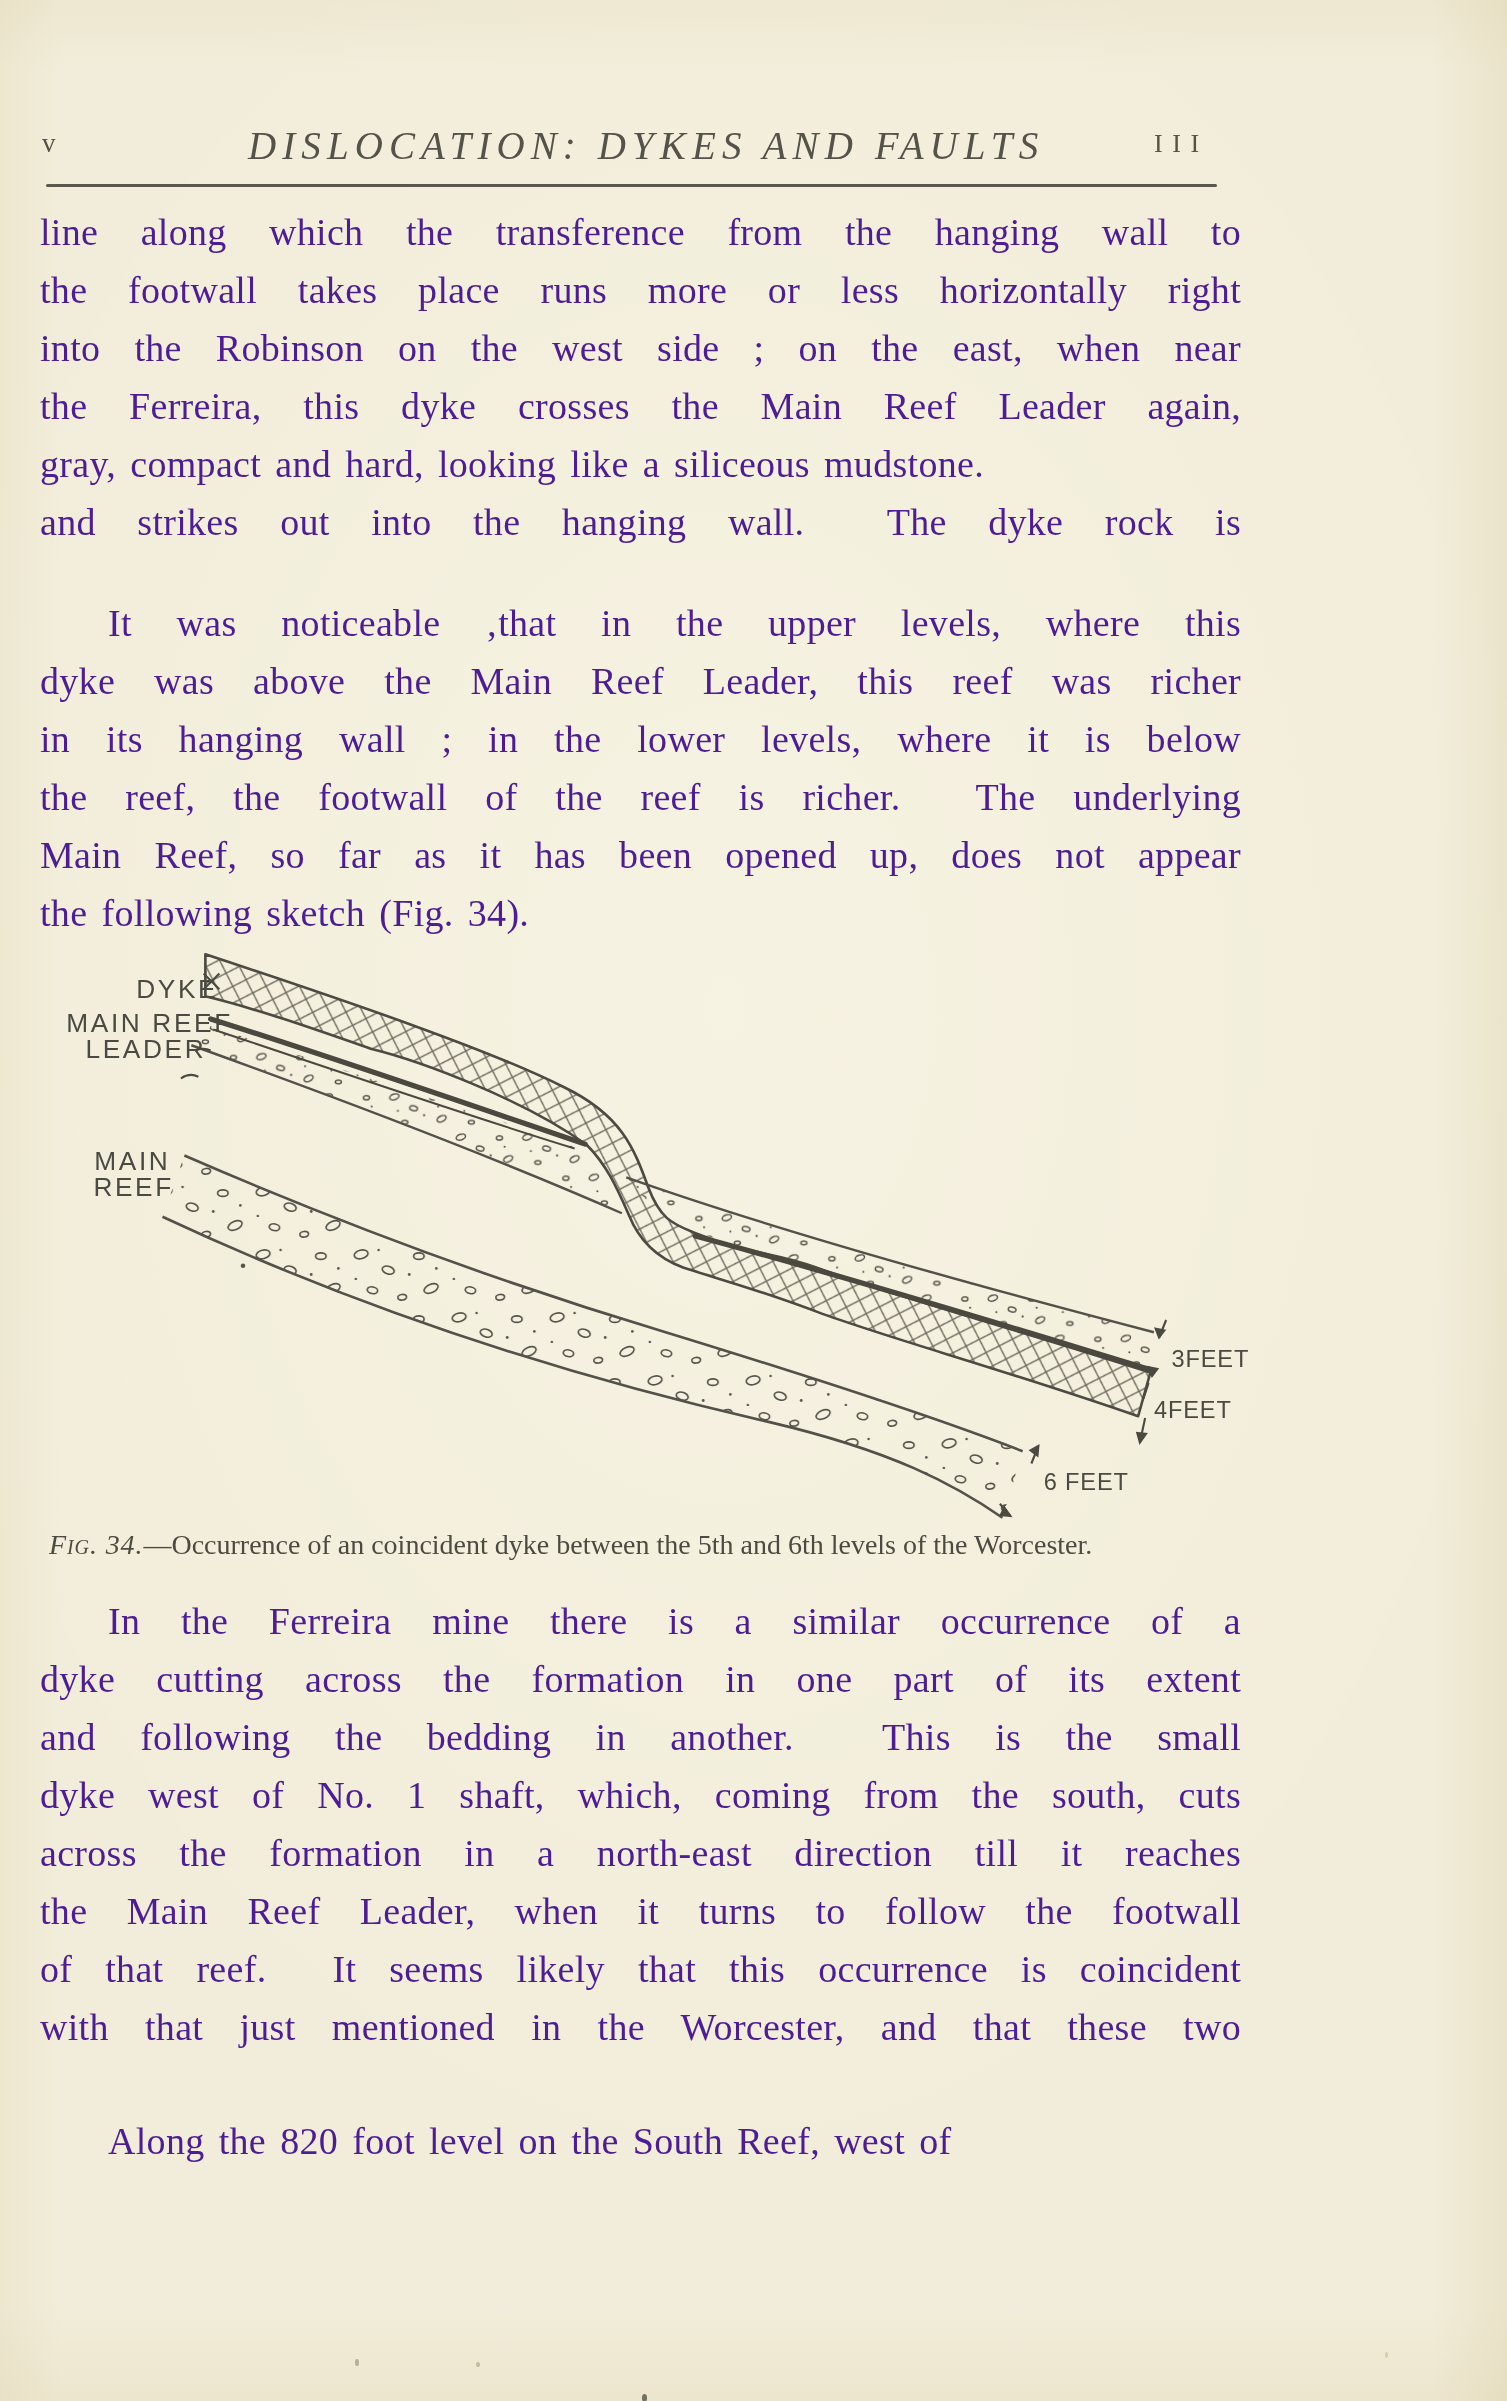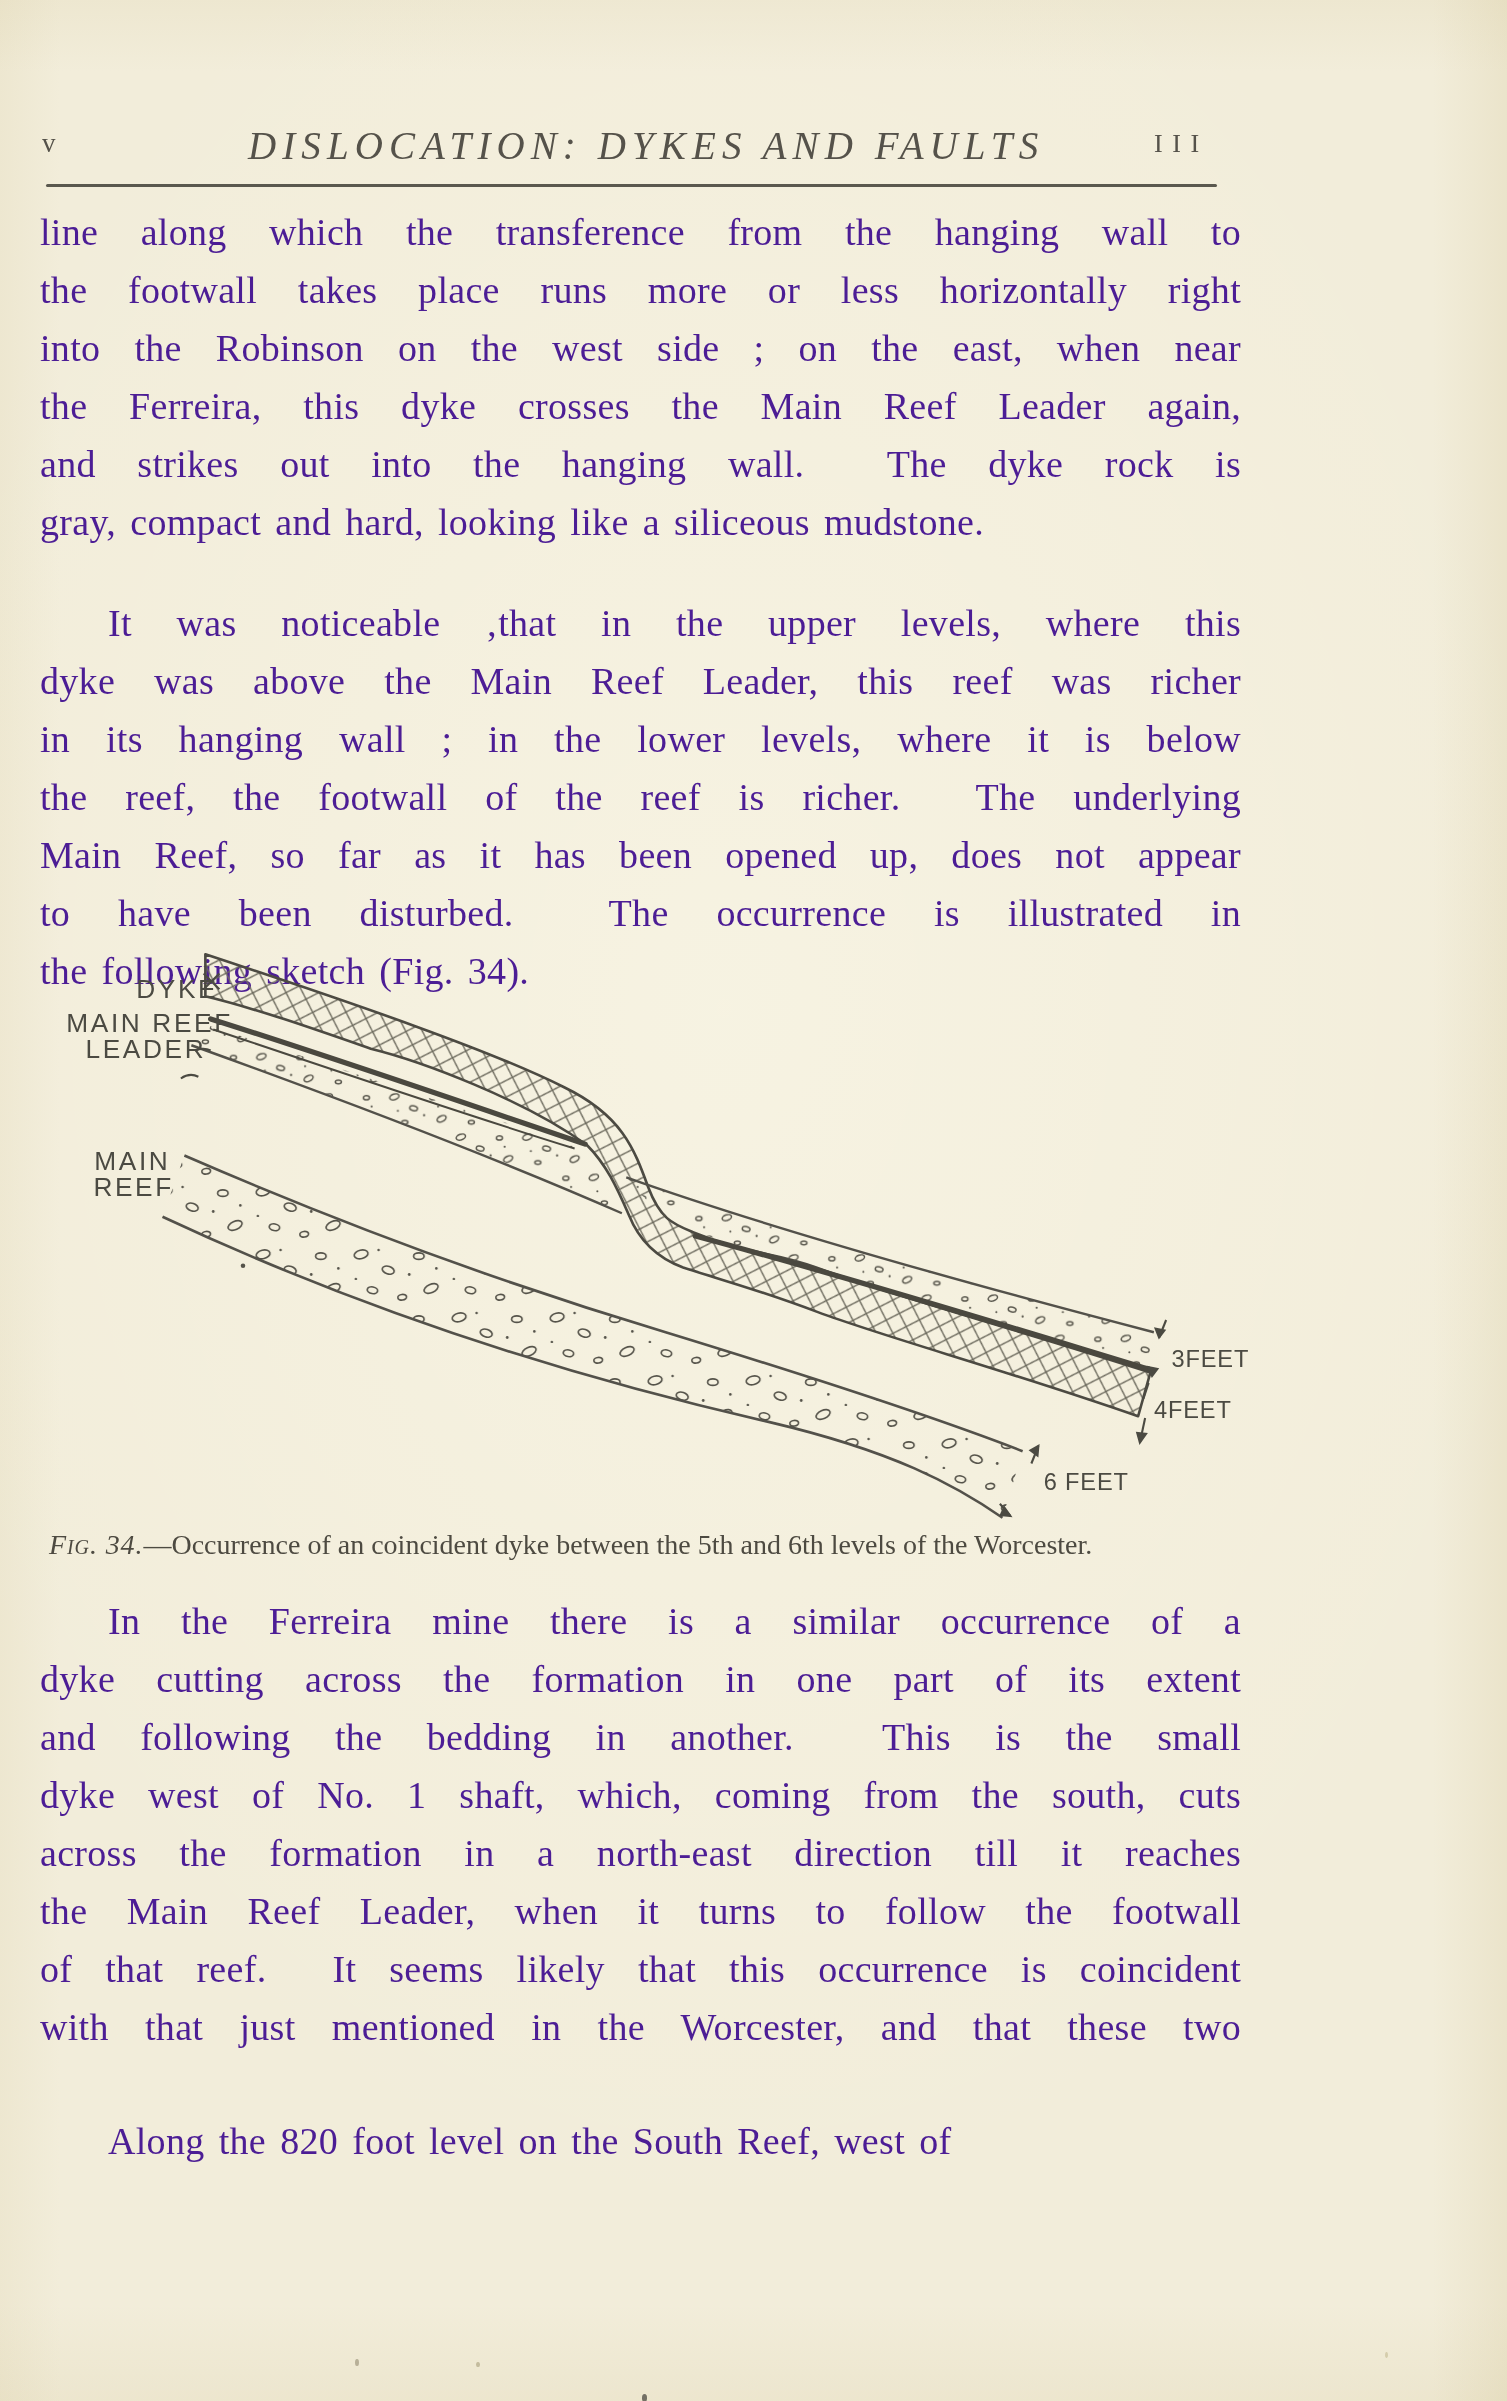--- a/index.html
+++ b/index.html
@@ -76,30 +76,29 @@
 <div id="folio">v</div>
 <div id="running-title">DISLOCATION: DYKES AND FAULTS</div>
 <div id="page-number">III</div>
 <div id="header-rule"></div>
 
 <div class="para" id="para-1">
     <div class="bline">line along which the transference from the hanging wall to</div>
     <div class="bline">the footwall takes place runs more or less horizontally right</div>
     <div class="bline">into the Robinson on the west side ; on the east, when near</div>
     <div class="bline">the Ferreira, this dyke crosses the Main Reef Leader again,</div>
+    <div class="bline last">gray, compact and hard, looking like a siliceous mudstone.</div>
     <div class="bline">and strikes out into the hanging wall.  The dyke rock is</div>
-    <div class="bline last">gray, compact and hard, looking like a siliceous mudstone.</div>
   </div>
 <div class="para" id="para-2">
     <div class="bline indent">It was noticeable ‚that in the upper levels, where this</div>
     <div class="bline">dyke was above the Main Reef Leader, this reef was richer</div>
     <div class="bline">in its hanging wall ; in the lower levels, where it is below</div>
     <div class="bline">the reef, the footwall of the reef is richer.  The underlying</div>
     <div class="bline">Main Reef, so far as it has been opened up, does not appear</div>
-    <div class="bline">to have been disturbed.  The occurrence is illustrated in</div>
     <div class="bline last">the following sketch (Fig. 34).</div>
   </div>
 <div class="para" id="para-3">
     <div class="bline indent">In the Ferreira mine there is a similar occurrence of a</div>
     <div class="bline">dyke cutting across the formation in one part of its extent</div>
     <div class="bline">and following the bedding in another.  This is the small</div>
     <div class="bline">dyke west of No. 1 shaft, which, coming from the south, cuts</div>
     <div class="bline">across the formation in a north-east direction till it reaches</div>
     <div class="bline">the Main Reef Leader, when it turns to follow the footwall</div>
     <div class="bline">of that reef.  It seems likely that this occurrence is coincident</div>

